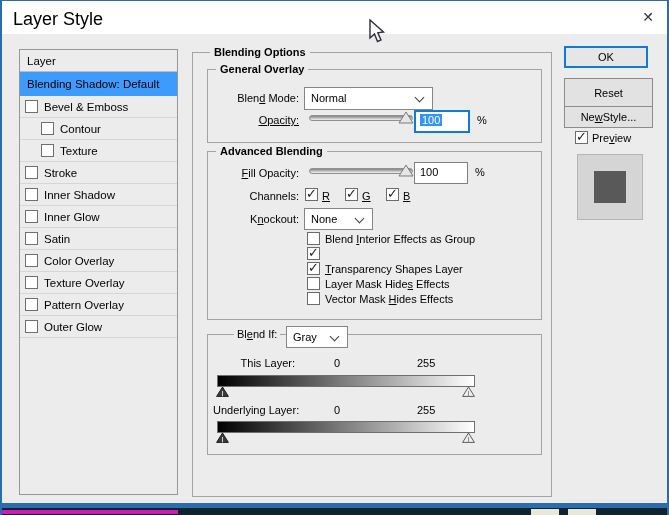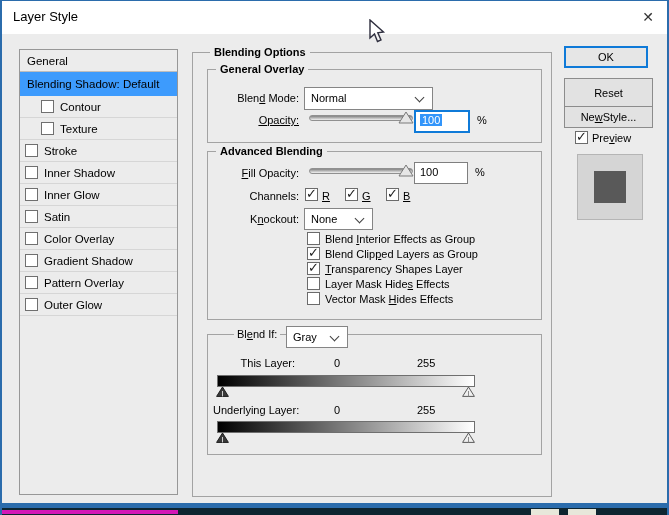--- a/index.html
+++ b/index.html
@@ -1,20 +1,20 @@
 <!DOCTYPE html>
 <html><head>
 <meta charset="utf-8">
 <style>
   html,body{margin:0;padding:0;background:#444;}
   .window{position:relative;width:669px;height:515px;background:#ececec;overflow:hidden;
           font-family:"Liberation Sans",sans-serif;color:#000;
           border-left:2px solid #2b6cac;border-right:2px solid #2b6cac;border-top:1px solid #2b6cac;box-sizing:border-box;}
   .titlebar{position:absolute;left:0;top:0;width:100%;height:33px;background:#ffffff;}
-  .title{position:absolute;left:11px;top:8px;font-size:13px;}
+  .title{position:absolute;left:11px;top:8px;font-size:18px;}
   .closebtn{position:absolute;right:4px;top:4px;width:30px;height:24px;display:flex;align-items:center;justify-content:center;font-size:14px;color:#333;cursor:default;}
   .lbl{position:absolute;font-size:11px;white-space:nowrap;}
   .r{text-align:right;}
   .groupbox{position:absolute;border:1px solid #a3a3a3;}
   .grouptitle{position:absolute;font-size:11px;font-weight:bold;background:#ececec;padding:0 4px;white-space:nowrap;}
   .patch{background:#ececec;padding:0 3px;}
   .dd{position:absolute;background:#fff;border:1px solid #858585;font-size:11px;box-sizing:border-box;}
   .dd .txt{position:absolute;left:6px;top:4px;white-space:nowrap;}
   .chev{position:absolute;right:9px;top:6px;width:6px;height:6px;border-right:1px solid #404040;border-bottom:1px solid #404040;transform:rotate(45deg);}
   .btn{position:absolute;background:#e2e2e2;border:1px solid #8c8c8c;font-size:11px;display:flex;align-items:center;justify-content:center;box-sizing:border-box;}
@@ -54,25 +54,29 @@
       <span>✕</span>
     </span>
   </div>
 
   <svg style="position:absolute;left:366px;top:18px;" width="18" height="26" viewBox="0 0 18 26">
     <path d="M2 1 L2 19 L6.5 15 L9.5 22.5 L13 21 L9.8 13.8 L15.5 13 Z" fill="#ffffff" fill-opacity="0.45" stroke="#2e2e3e" stroke-width="1.4"></path>
   </svg>
 
   <div class="sidebar">
     <div class="side-row header">
-      <span class="side-label" style="margin-left:0">General</span>
+      <span class="side-label" style="margin-left:0">Layer</span>
     </div>
     <div class="side-row selected">
       <span class="side-label" style="margin-left:0">Blending Shadow: Default</span>
     </div>
+    <div class="side-row">
+      <span class="side-cb"></span>
+      <span class="side-label">Bevel &amp; Emboss</span>
+    </div>
     <div class="side-row indent">
       <span class="side-cb"></span>
       <span class="side-label">Contour</span>
     </div>
     <div class="side-row indent">
       <span class="side-cb"></span>
       <span class="side-label">Texture</span>
     </div>
     <div class="side-row">
       <span class="side-cb"></span>
@@ -89,21 +93,21 @@
     <div class="side-row">
       <span class="side-cb"></span>
       <span class="side-label">Satin</span>
     </div>
     <div class="side-row">
       <span class="side-cb"></span>
       <span class="side-label">Color Overlay</span>
     </div>
     <div class="side-row">
       <span class="side-cb"></span>
-      <span class="side-label">Gradient Shadow</span>
+      <span class="side-label">Texture Overlay</span>
     </div>
     <div class="side-row">
       <span class="side-cb"></span>
       <span class="side-label">Pattern Overlay</span>
     </div>
     <div class="side-row">
       <span class="side-cb"></span>
       <span class="side-label">Outer Glow</span>
     </div>
     <div class="filler"></div>
@@ -154,21 +158,20 @@
 
   <span class="lbl r" style="left:212px;top:212px;width:85px;">K<u>n</u>ockout:</span>
   <div class="dd" style="left:302px;top:207px;width:69px;height:22px;">
     <span class="txt">None</span>
     <span class="chev"></span>
   </div>
 
   <span class="cb" style="left:305px;top:231px;"></span>
   <span class="lbl" style="left:323px;top:232px;">Blend <u>I</u>nterior Effects as Group</span>
   <span class="cb on" style="left:305px;top:246px;"></span>
-  <span class="lbl" style="left:323px;top:247px;">Blend Clip<u>p</u>ed Layers as Group</span>
   <span class="cb on" style="left:305px;top:261px;"></span>
   <span class="lbl" style="left:323px;top:262px;"><u>T</u>ransparency Shapes Layer</span>
   <span class="cb" style="left:305px;top:276px;"></span>
   <span class="lbl" style="left:323px;top:277px;">Layer Mask Hide<u>s</u> Effects</span>
   <span class="cb" style="left:305px;top:291px;"></span>
   <span class="lbl" style="left:323px;top:292px;">Vector Mask <u>H</u>ides Effects</span>
 
   <div class="groupbox" style="left:205px;top:333px;width:333px;height:119px;"></div>
   <span class="lbl patch" style="left:232px;top:327px;">Bl<u>e</u>nd If:</span>
   <div class="dd" style="left:284px;top:325px;width:62px;height:22px;">

